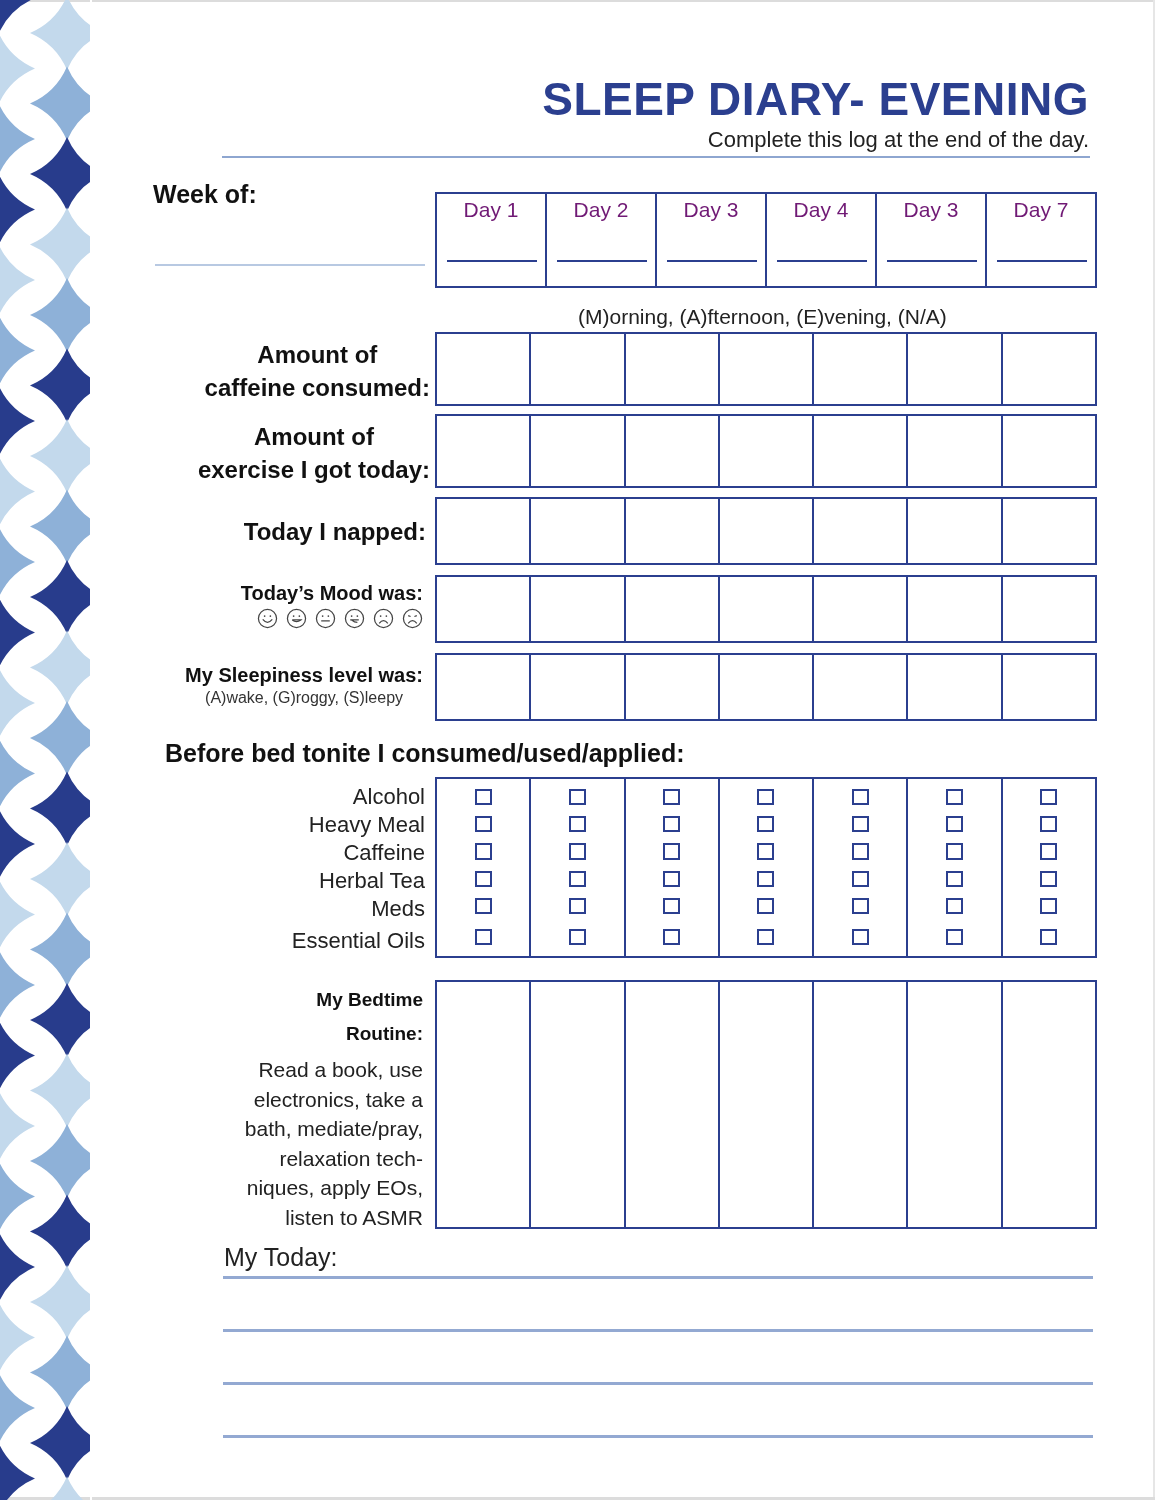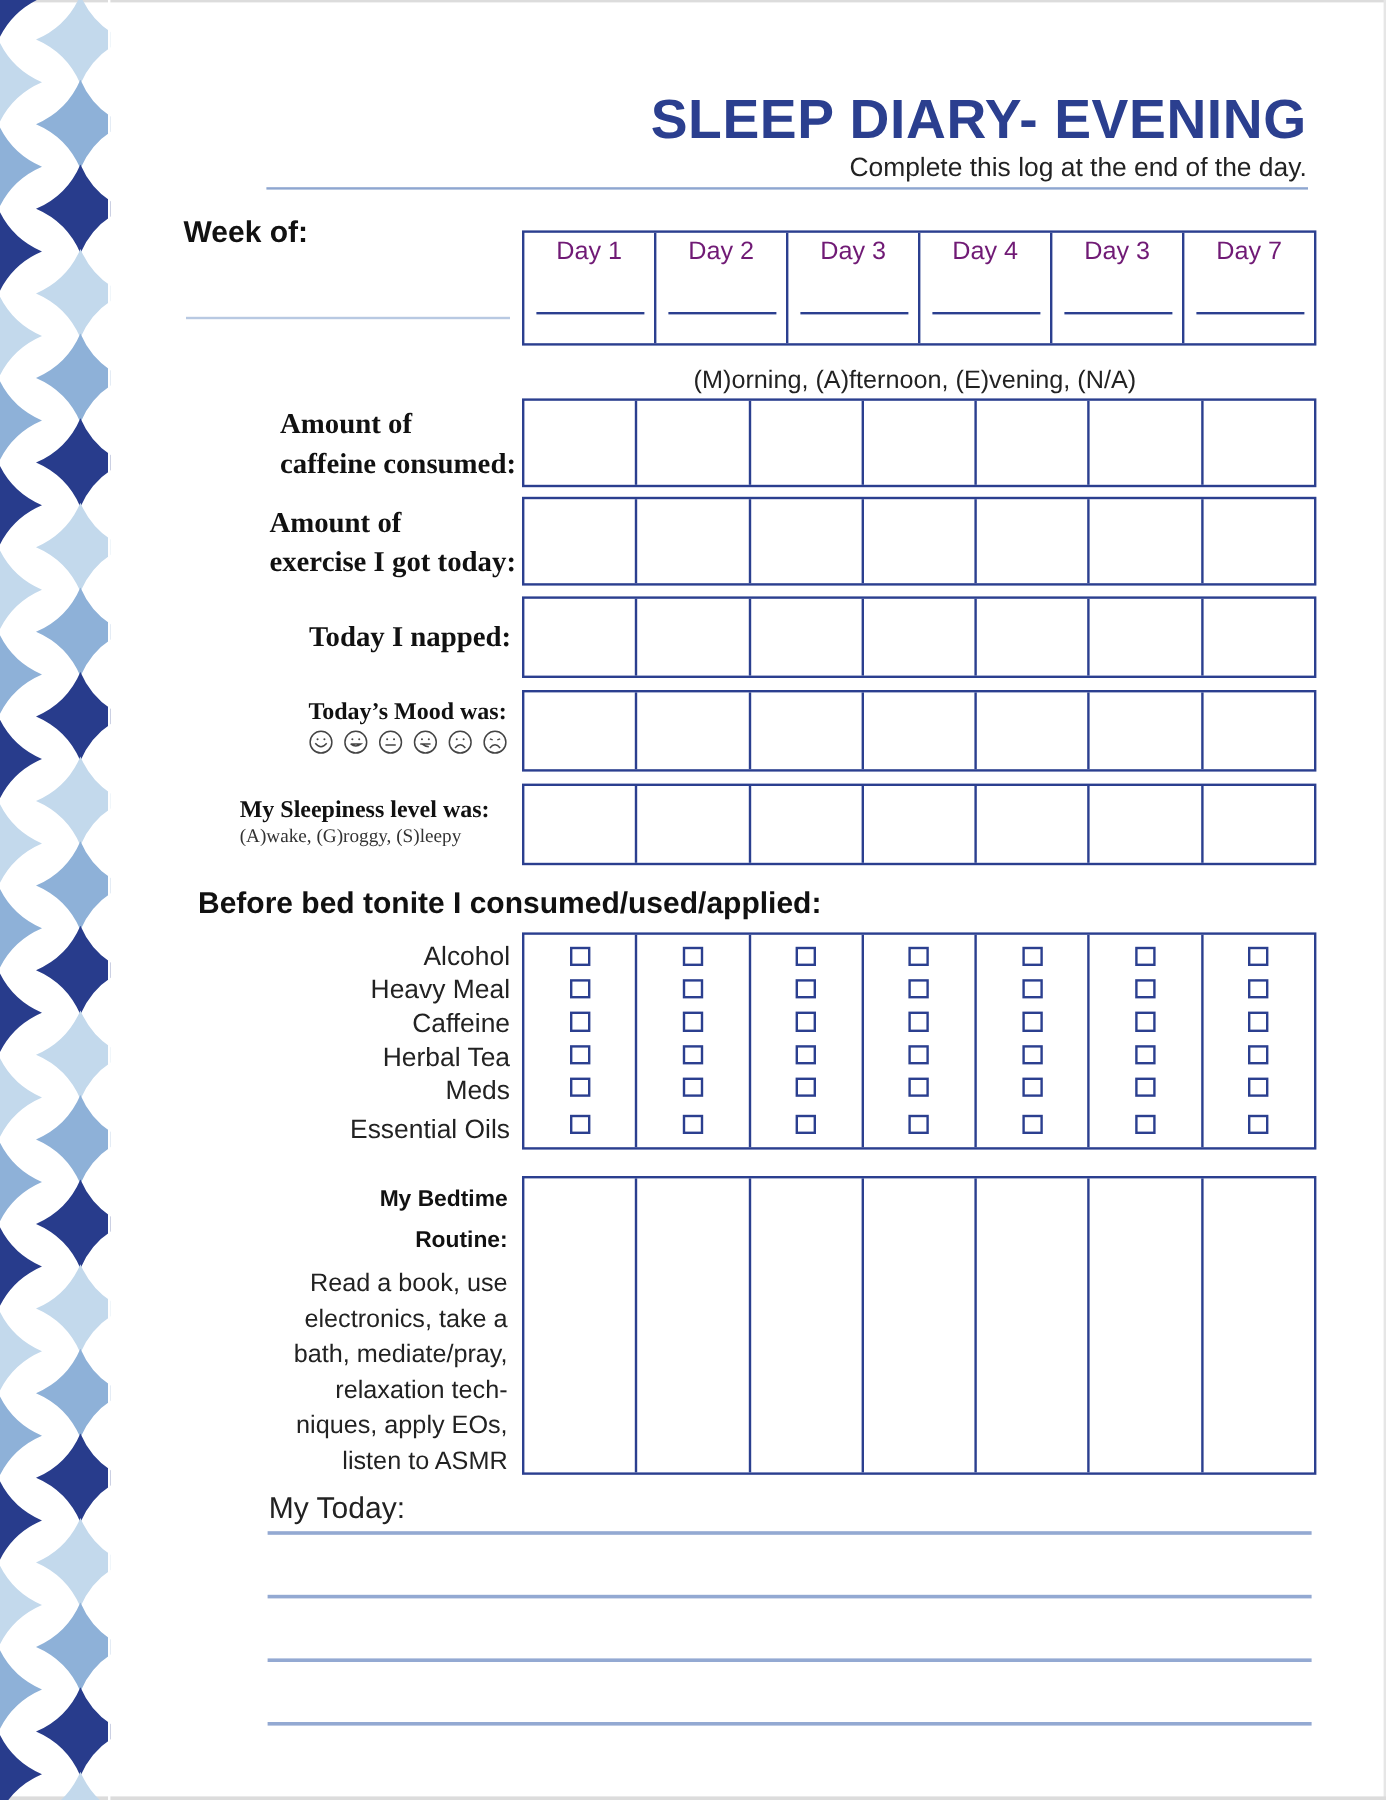--- a/index.html
+++ b/index.html
@@ -22,21 +22,21 @@
 
   .grid { position:absolute; left:435px; width:662px; display:flex; border:2px solid #2b3f8f; box-sizing:border-box; }
   .grid .cell { flex:1; border-right:2px solid #2b3f8f; position:relative; box-sizing:border-box; }
   .grid .cell:last-child { border-right:none; }
 
   .day-head { font-family:"Liberation Sans", sans-serif; font-size:21px; color:#701a75; text-align:center; padding-top:4px; }
   .day-blank { position:absolute; left:10px; right:8px; bottom:24px; height:2px; background:#2b3f8f; }
 
   .legend { position:absolute; left:578px; top:305px; font-family:"Liberation Sans", sans-serif; font-size:21px; color:#222; white-space:nowrap; }
 
-  .rowlabel { position:absolute; right:725px; text-align:left; font-family:Liberation Serif, serif;
+  .rowlabel { position:absolute; right:725px; text-align:center; font-family:Liberation Sans, sans-serif;
               font-weight:bold; font-size:24px; line-height:33px; white-space:nowrap; }
   .rowlabel.small { font-size:20px; line-height:26px; }
   .sublabel { font-weight:normal; font-size:16px; color:#333; line-height:20px; }
   .mood-icons { display:flex; justify-content:flex-end; gap:8px; margin-top:2px; }
   .mood-icons svg { width:21px; height:21px; }
 
   .section-head { position:absolute; left:165px; top:739px; font-family:"Liberation Sans", sans-serif;
                   font-weight:bold; font-size:25px; white-space:nowrap; }
 
   .check-labels { position:absolute; right:730px; top:783px; text-align:right; font-family:"Liberation Sans", sans-serif;
@@ -234,21 +234,21 @@
 <div class="grid" style="top:575px;height:68px;">
   <div class="cell"></div>
   <div class="cell"></div>
   <div class="cell"></div>
   <div class="cell"></div>
   <div class="cell"></div>
   <div class="cell"></div>
   <div class="cell"></div>
 </div>
 
-<div class="rowlabel small" style="top:662px;right:747px;">
+<div class="rowlabel small" style="top:662px;right:732px;">
   <div>My Sleepiness level was:</div>
   <div class="sublabel">(A)wake, (G)roggy, (S)leepy</div>
 </div>
 <div class="grid" style="top:653px;height:68px;">
   <div class="cell"></div>
   <div class="cell"></div>
   <div class="cell"></div>
   <div class="cell"></div>
   <div class="cell"></div>
   <div class="cell"></div>

